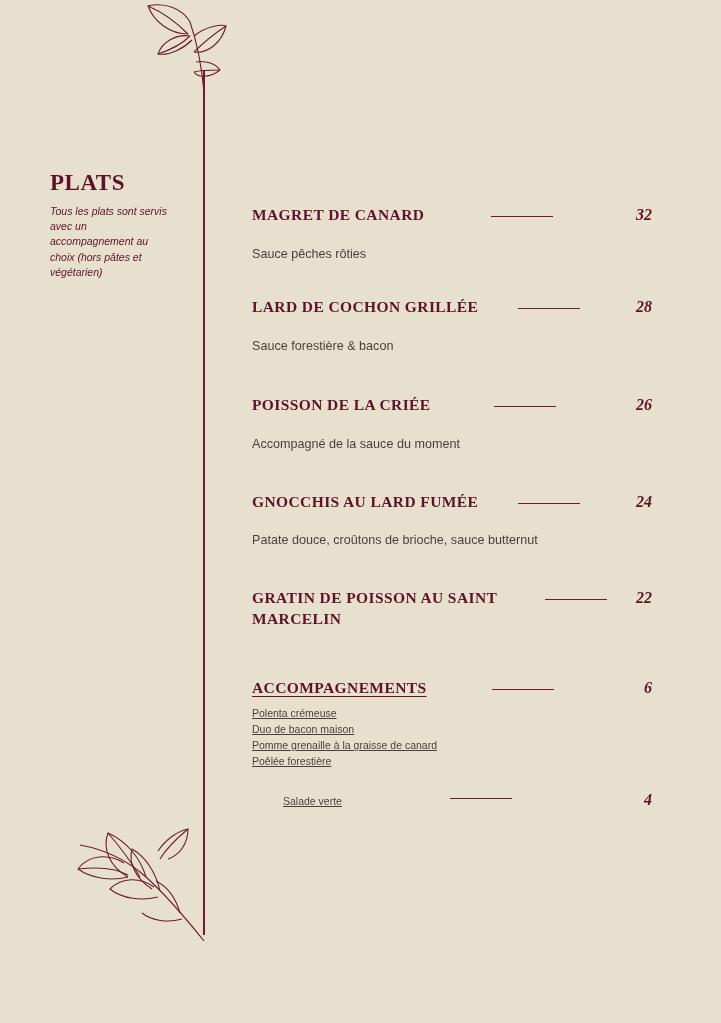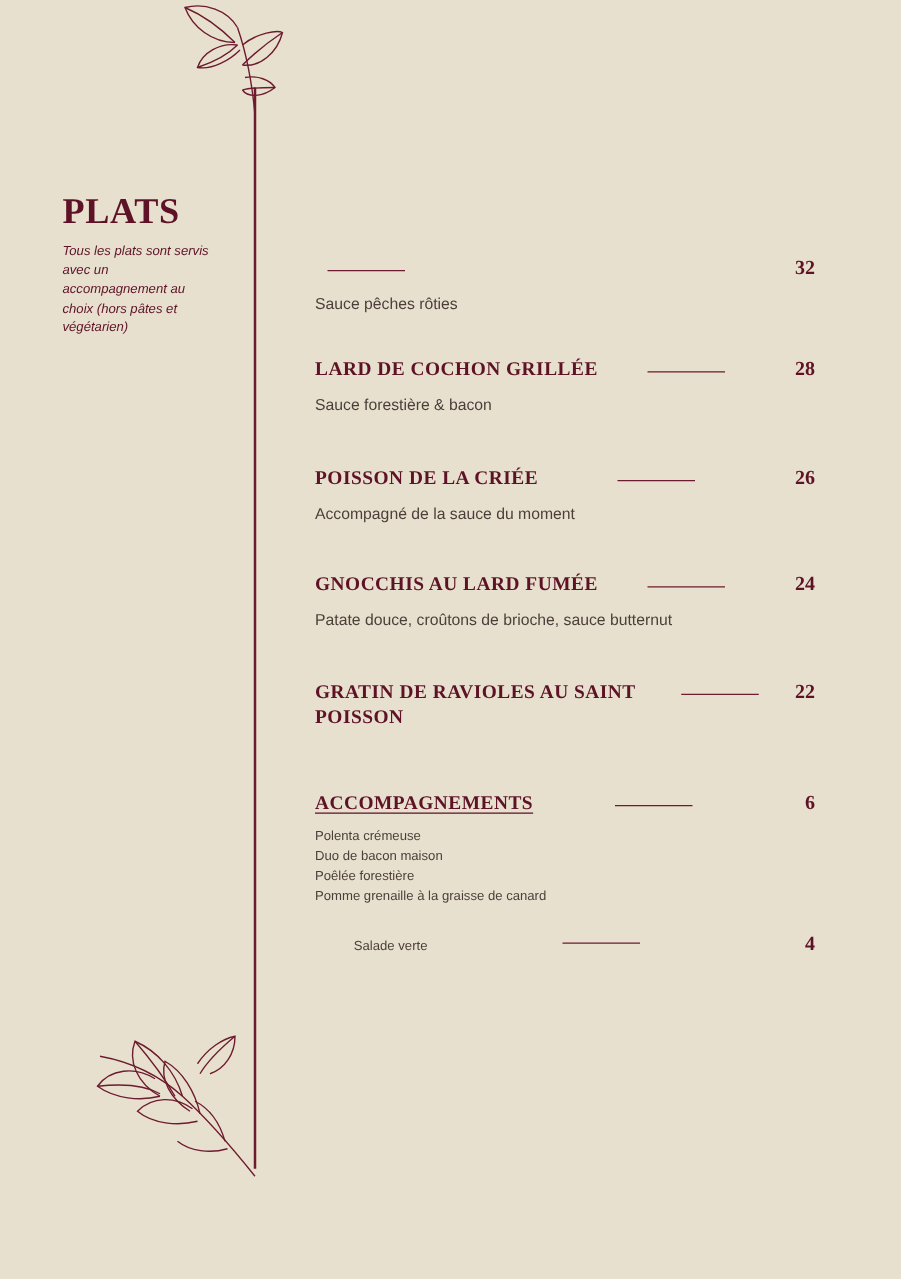--- a/index.html
+++ b/index.html
@@ -50,24 +50,24 @@
   
   .left-col {
     position: absolute;
     left: 50px;
     top: 155px;
     width: 140px;
   }
   .plats-title {
     font-family: "Liberation Serif", serif;
     font-weight: bold;
-    font-size: 29px;
+    font-size: 23px;
     letter-spacing: 0.5px;
     color: #5e1226;
-    margin: 0 0 10px 0;
+    margin: 16px 0 10px 0;
     line-height: 1;
   }
   .plats-note {
     font-family: "Liberation Sans", sans-serif;
     font-style: italic;
     font-size: 10.5px;
     line-height: 1.45;
     color: #5e1226;
     width: 120px;
   }
@@ -109,37 +109,39 @@
     margin: 11px 14px 0 10px;
   }
   .item-price {
     font-family: "Liberation Serif", serif;
     font-weight: bold;
     font-size: 16px;
     color: #5e1226;
     width: 28px;
     text-align: right;
     line-height: 1.3;
+    font-style: italic;
   }
   .item-desc {
     font-family: "Liberation Sans", sans-serif;
     font-size: 12.6px;
     color: #4c3f3a;
     line-height: 1.45;
-    margin-top: 8px;
+    margin-top: 19px;
     max-width: 300px;
   }
   .sides-list {
     margin-top: 8px;
   }
   .side-line {
     font-family: "Liberation Sans", sans-serif;
     font-size: 10.5px;
     color: #4c3f3a;
     line-height: 1.52;
+    text-decoration: underline;
   }
   .spacer-1 { height: 34px; }
   .spacer-2 { height: 40px; }
   .spacer-3 { height: 38px; }
   .spacer-4 { height: 38px; }
   .spacer-5 { height: 48px; }
   .spacer-6 { height: 20px; }
 </style>
 </head>
 <body>
@@ -180,20 +182,21 @@
 
   <div class="left-col">
     <h1 class="plats-title">PLATS</h1>
     <div class="plats-note">Tous les plats sont servis avec un accompagnement au choix (hors pâtes et végétarien)</div>
   </div>
 
   <div class="menu">
 
     <div class="menu-item">
       <div class="item-head">
+        <div class="item-name">MAGRET DE CANARD</div>
         <div class="dash"></div>
         <div class="item-price">32</div>
       </div>
       <div class="item-desc">Sauce pêches rôties</div>
     </div>
 
     <div class="spacer-1"></div>
 
     <div class="menu-item">
       <div class="item-head">
@@ -223,39 +226,39 @@
         <div class="dash"></div>
         <div class="item-price">24</div>
       </div>
       <div class="item-desc">Patate douce, croûtons de brioche, sauce butternut</div>
     </div>
 
     <div class="spacer-4"></div>
 
     <div class="menu-item">
       <div class="item-head">
-        <div class="item-name">GRATIN DE RAVIOLES AU SAINT POISSON</div>
+        <div class="item-name">GRATIN DE POISSON AU SAINT MARCELIN</div>
         <div class="dash"></div>
         <div class="item-price">22</div>
       </div>
     </div>
 
     <div class="spacer-5"></div>
 
     <div class="menu-item">
       <div class="item-head">
         <div class="item-name underlined">ACCOMPAGNEMENTS</div>
         <div class="dash"></div>
         <div class="item-price">6</div>
       </div>
       <div class="sides-list">
         <div class="side-line">Polenta crémeuse</div>
         <div class="side-line">Duo de bacon maison</div>
+        <div class="side-line">Pomme grenaille à la graisse de canard</div>
         <div class="side-line">Poêlée forestière</div>
-        <div class="side-line">Pomme grenaille à la graisse de canard</div>
       </div>
     </div>
 
     <div class="spacer-6"></div>
 
     <div class="menu-item">
       <div class="item-head">
         <div class="side-line" style="margin-top:4px;margin-left:31px;">Salade verte</div>
         <div class="dash" style="margin-top:8px;"></div>
         <div class="item-price">4</div>

